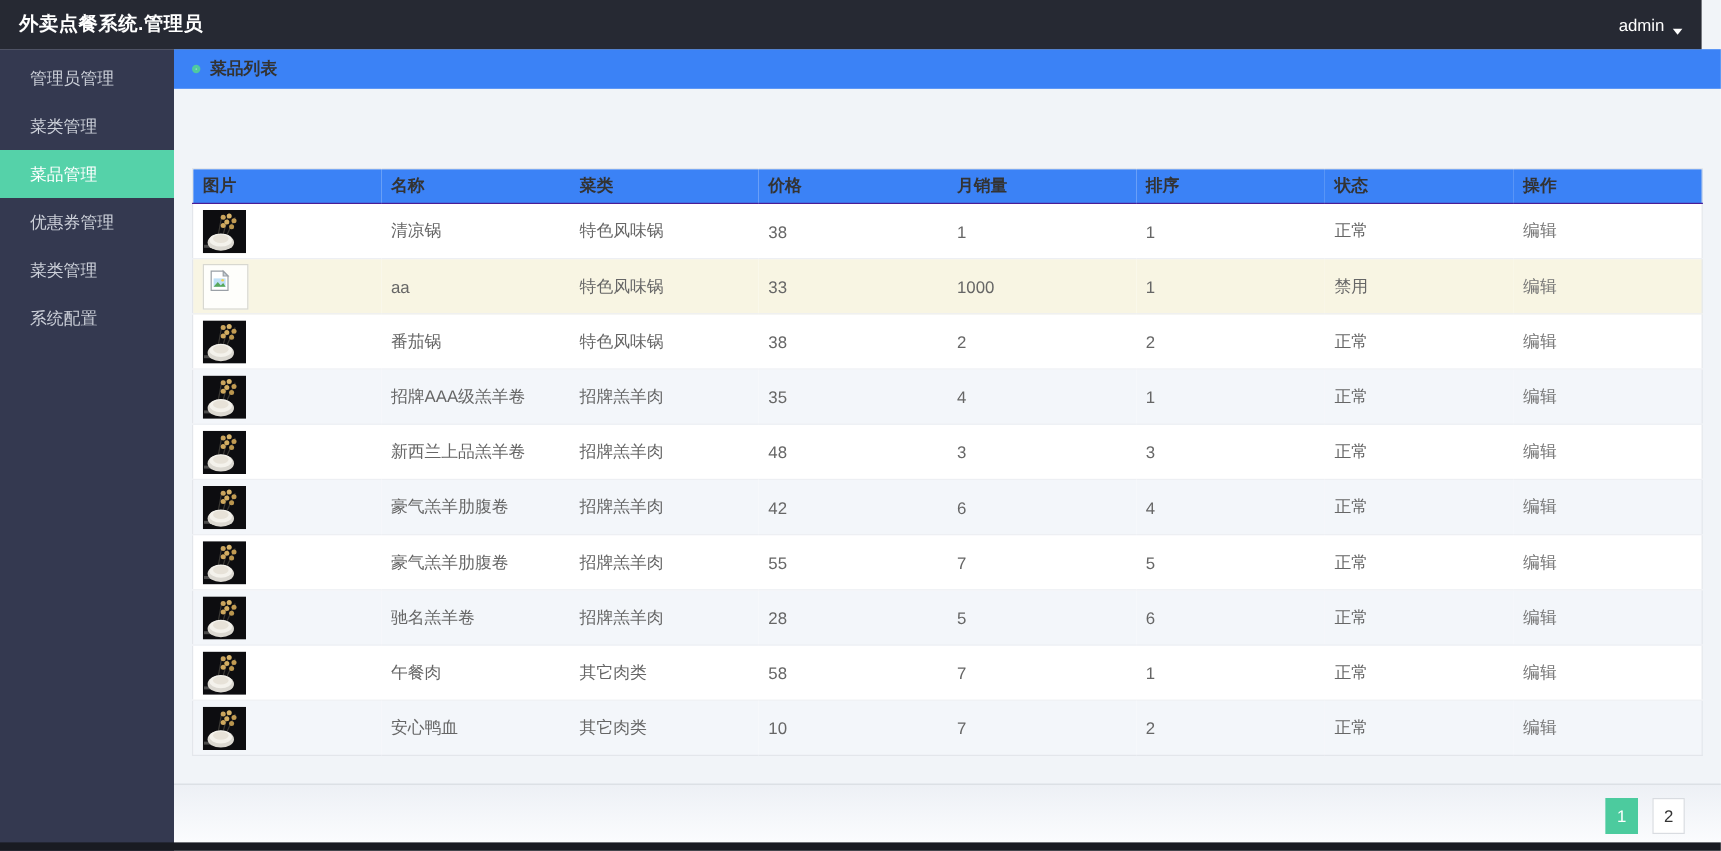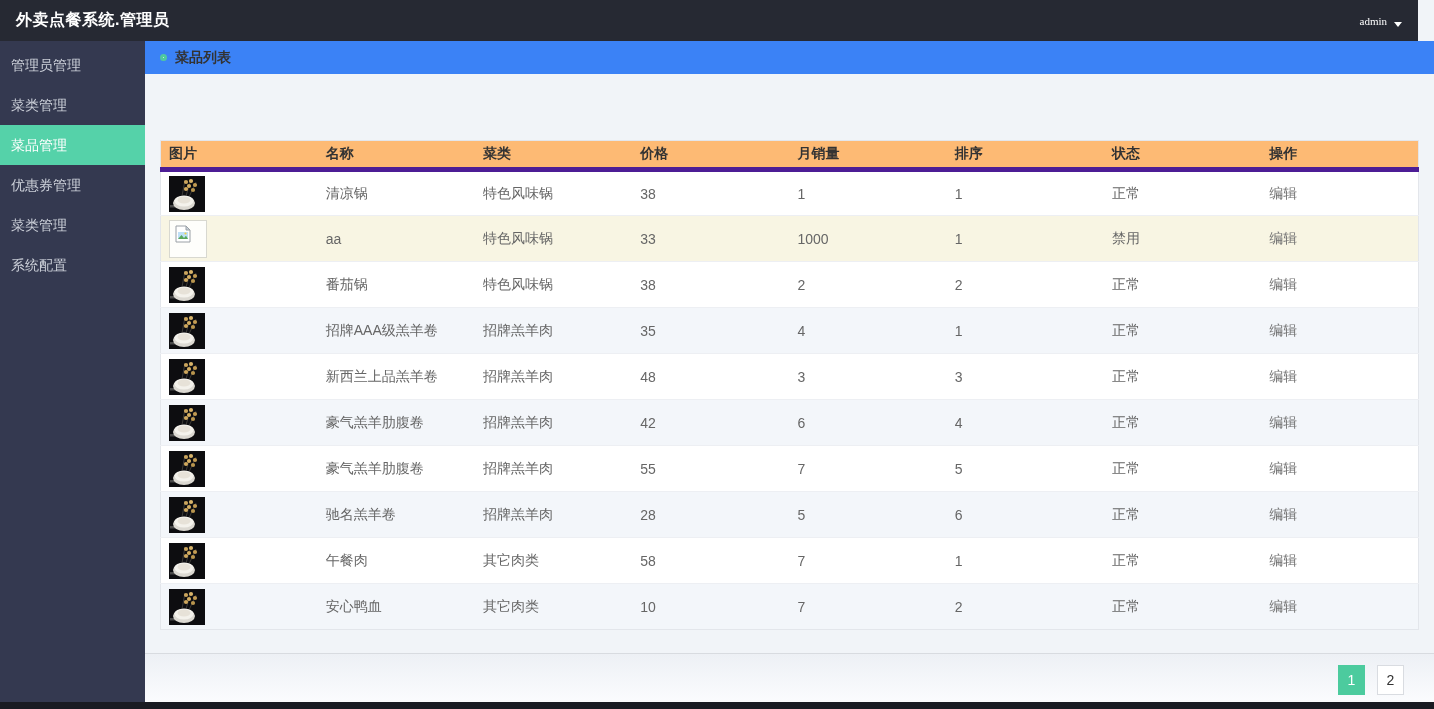--- a/index.html
+++ b/index.html
@@ -8,27 +8,27 @@
     width:1434px; height:709px; overflow:hidden; position:relative;
     font-family:"Liberation Sans","DejaVu Sans",sans-serif;
     background:#f1f4f8; color:#333;
   }
   
   .topbar {
     position:absolute; top:0; left:0; right:16px; height:41px; background:#262933;
     display:flex; align-items:center; justify-content:space-between; padding:0 16px; z-index:4;gap:19px;
   }
   .topbar-title { color:#ffffff; font-size:16px; font-weight:bold; letter-spacing:.5px; }
-  .user-menu { display:flex; align-items:flex-end; gap:7px; color:#ffffff; font-size:11px; cursor:pointer;font-family:Liberation Serif, serif; }
+  .user-menu { display:flex; align-items:flex-end; gap:7px; color:#ffffff; font-size:14px; cursor:pointer; }
   .caret-down { width:0; height:0; border-left:4px solid transparent; border-right:4px solid transparent; border-top:5px solid #ffffff; margin-top:2px; }
   
   .sidebar {
     position:absolute; top:41px; left:0; bottom:0; width:145px; background:#343950; padding-top:4px; z-index:2;
   }
-  .side-item { height:40px; line-height:40px; padding-left:11px; font-size:14px; color:#ccd0d9; cursor:pointer; white-space:nowrap; }
+  .side-item { height:40px; line-height:40px; padding-left:25px; font-size:14px; color:#ccd0d9; cursor:pointer; white-space:nowrap; }
   .side-item.active { background:#55d2a9; color:#ffffff; }
   
   .main { position:absolute; top:41px; left:145px; right:0; bottom:0; }
   .breadcrumb-bar { height:33px; background:#3b82f6; display:flex; align-items:center; padding-left:15px; gap:8px; }
   .crumb-circle { width:7px; height:7px; border:3px solid #4fc9a0; border-radius:50%; background:#eef1f4; }
   .crumb-title { font-size:14px; font-weight:bold; color:#333; }
   
   .toolbar { position:absolute; top:55px; left:15px; display:flex; align-items:center; }
   .search-input {
     width:148px; height:26px; border:1px solid #f4f6f9; background:#ffffff; margin-right:14px;
@@ -39,21 +39,21 @@
     background:#61cfaa; color:#ffffff; font-size:14px; cursor:pointer; font-family:inherit;
   }
   
   .table-wrap { position:absolute; top:99px; left:15px; width:1259px; }
   table.dish-table {
     width:100%; border-collapse:collapse; table-layout:fixed; background:#ffffff;
     border:1px solid #e3e6eb; font-size:14px;
   }
   .dish-table thead th {
     height:29px; text-align:left; padding:0 0 0 8px; font-size:14px; font-weight:bold; color:#333;
-    background:#fdba74; border-bottom:5px solid #4c1d95;
+    background:#3b82f6; border-bottom:1px solid #4c1d95;
   }
   .dish-table tbody td { height:46px; padding:0 0 0 8px; color:#666; }
   .dish-table tbody tr { border-bottom:1px solid #edeff3; }
   .dish-table tbody tr:last-child { border-bottom:none; }
   .dish-table tbody tr.stripe { background:#f3f6fa; }
   .dish-table tbody tr.yellow { background:#f8f5e3; }
   .thumb { display:inline-block; width:36px; height:36px; vertical-align:middle; }
   .thumb svg { display:block; }
   .thumb-broken {
     display:inline-flex; width:38px; height:38px; background:#fefefb; border:1px solid #d8d8d0;

